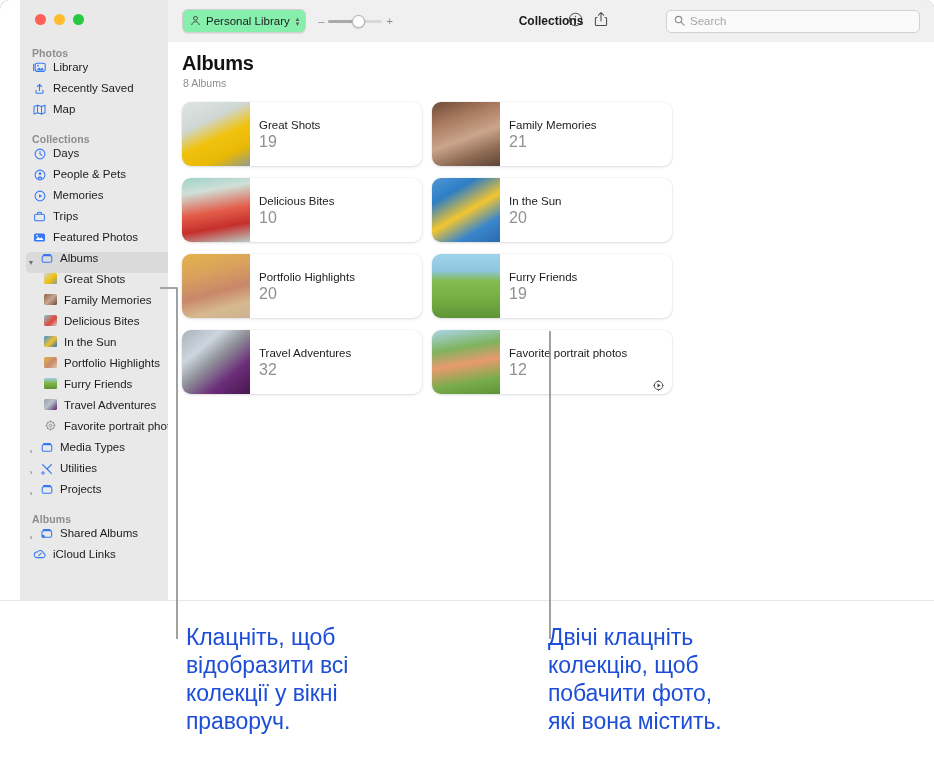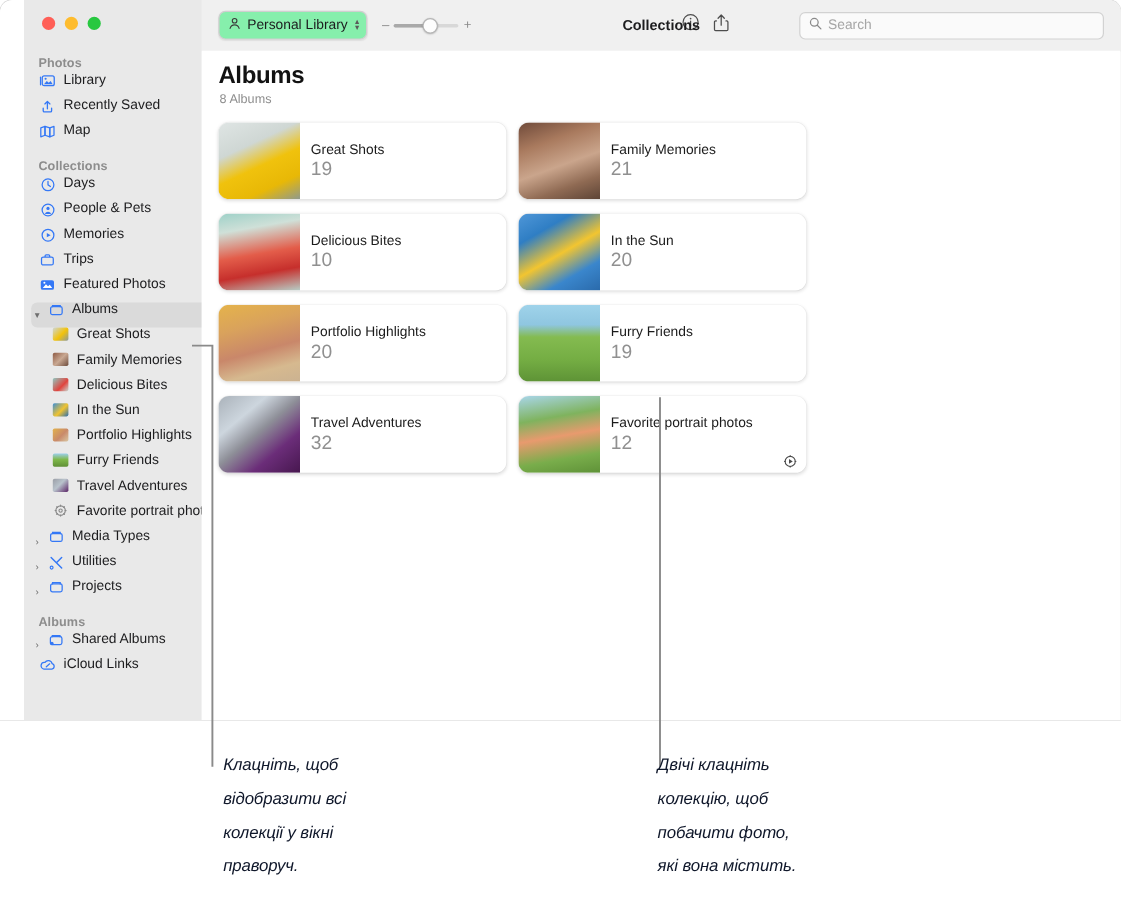--- a/index.html
+++ b/index.html
@@ -119,22 +119,22 @@
   .card-body{flex:1;padding:16px 0 0 9px;}
   .card-title{font-size:11.5px;color:#1b1b1b;line-height:14px;}
   .card-count{font-size:16px;color:#909090;margin-top:3px;line-height:13px;}
   .smart-badge{
     position:absolute;right:8px;bottom:6px;width:11px;height:11px;color:#4a4a4a;
   }
 
   
   #callouts{position:absolute;left:0;top:0;width:934px;height:766px;pointer-events:none;}
   .ctext{
-    position:absolute;font-size:14px;line-height:28px;color:#0f172a;
-    letter-spacing:-0.1px;white-space:pre-line;font-style:italic;
+    position:absolute;font-size:23px;line-height:28px;color:#1d4ed8;
+    letter-spacing:-0.1px;white-space:pre-line;
   }
 </style>
 </head>
 <body>
 
 <div id="window">
 
   <div id="sidebar">
     <div class="traffic">
       <div class="tl r"></div>

